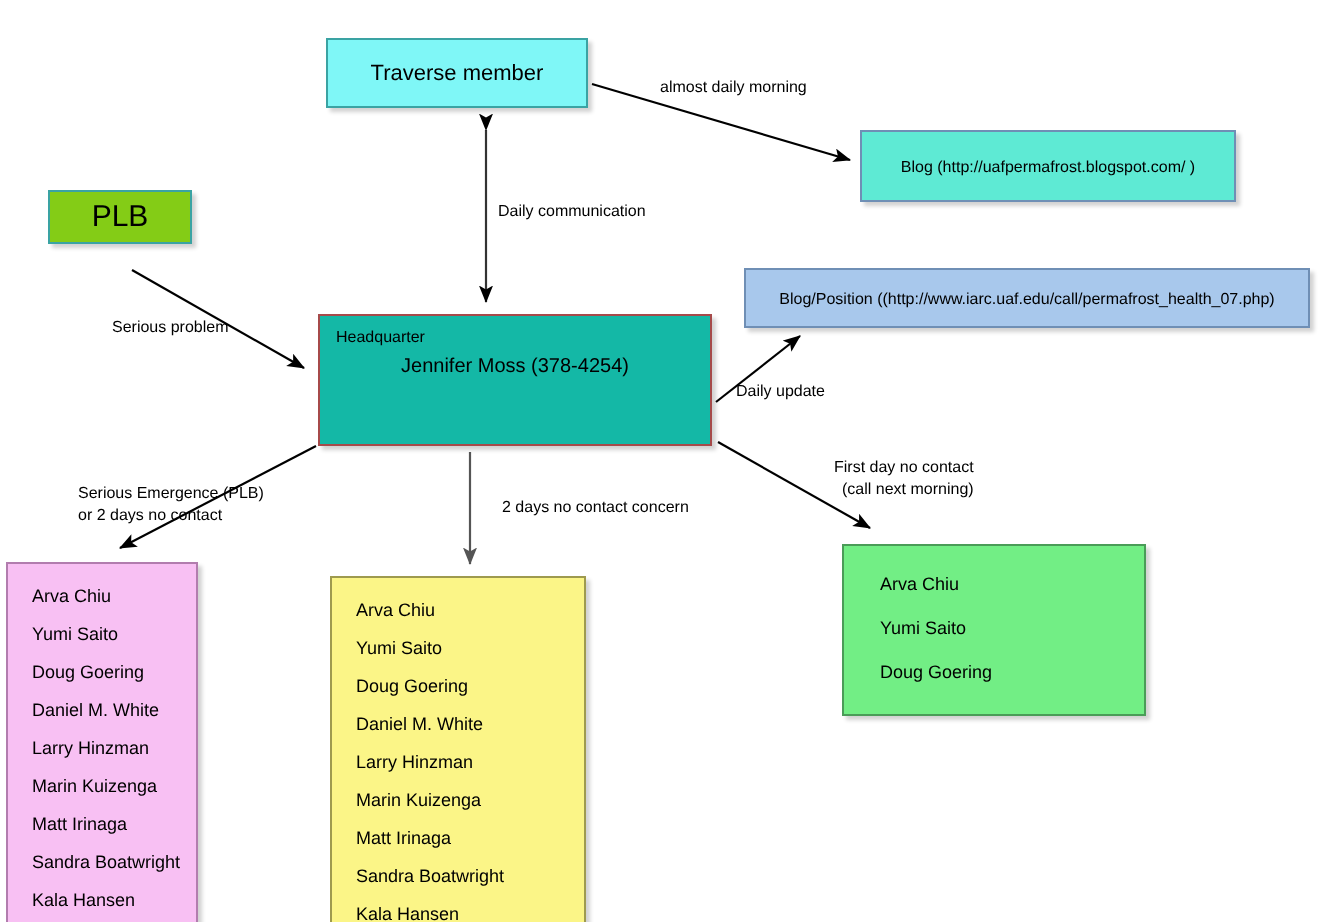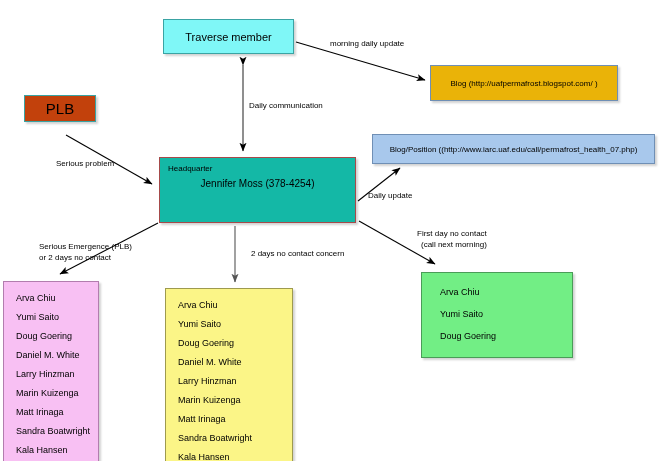--- a/index.html
+++ b/index.html
@@ -35,32 +35,32 @@
     border-color: #3aa3a3;
   }
   #node-traverse .node-label {
     left: 0; top: 0; width: 100%; height: 100%;
     display: flex; align-items: center; justify-content: center;
     font-size: 11px;
   }
 
   #node-plb {
     left: 24px; top: 79px; width: 72px; height: 27px;
-    background: #c2410c;
+    background: #84cc16;
     border-color: #3aa3a3;
   }
   #node-plb .node-label {
     left: 0; top: 0; width: 100%; height: 100%;
     display: flex; align-items: center; justify-content: center;
     font-size: 15px;
   }
 
   #node-blog {
     left: 430px; top: 49px; width: 188px; height: 36px;
-    background: #eab308;
+    background: #5eead4;
     border-color: #6f8fb5;
   }
   #node-blog .node-label {
     left: 0; top: 0; width: 100%; height: 100%;
     display: flex; align-items: center; justify-content: center;
     font-size: 8px;
   }
 
   #node-blogposition {
     left: 372px; top: 118px; width: 283px; height: 30px;
@@ -219,21 +219,21 @@
       <div class="name">Sandra Boatwright</div>
       <div class="name">Kala Hansen</div>
     </div>
 
   <div class="list-box" id="box-green">
       <div class="name">Arva Chiu</div>
       <div class="name">Yumi Saito</div>
       <div class="name">Doug Goering</div>
     </div>
 
-  <div class="edge-label" id="lbl-almost-daily">morning daily update</div>
+  <div class="edge-label" id="lbl-almost-daily">almost daily morning</div>
 
   <div class="edge-label" id="lbl-daily-comm">Daily communication</div>
 
   <div class="edge-label" id="lbl-serious-prob">Serious problem</div>
 
   <div class="edge-label" id="lbl-daily-update">Daily update</div>
 
   <div class="edge-label" id="lbl-serious-emerg">Serious Emergence (PLB)
 or 2 days no contact</div>
 

